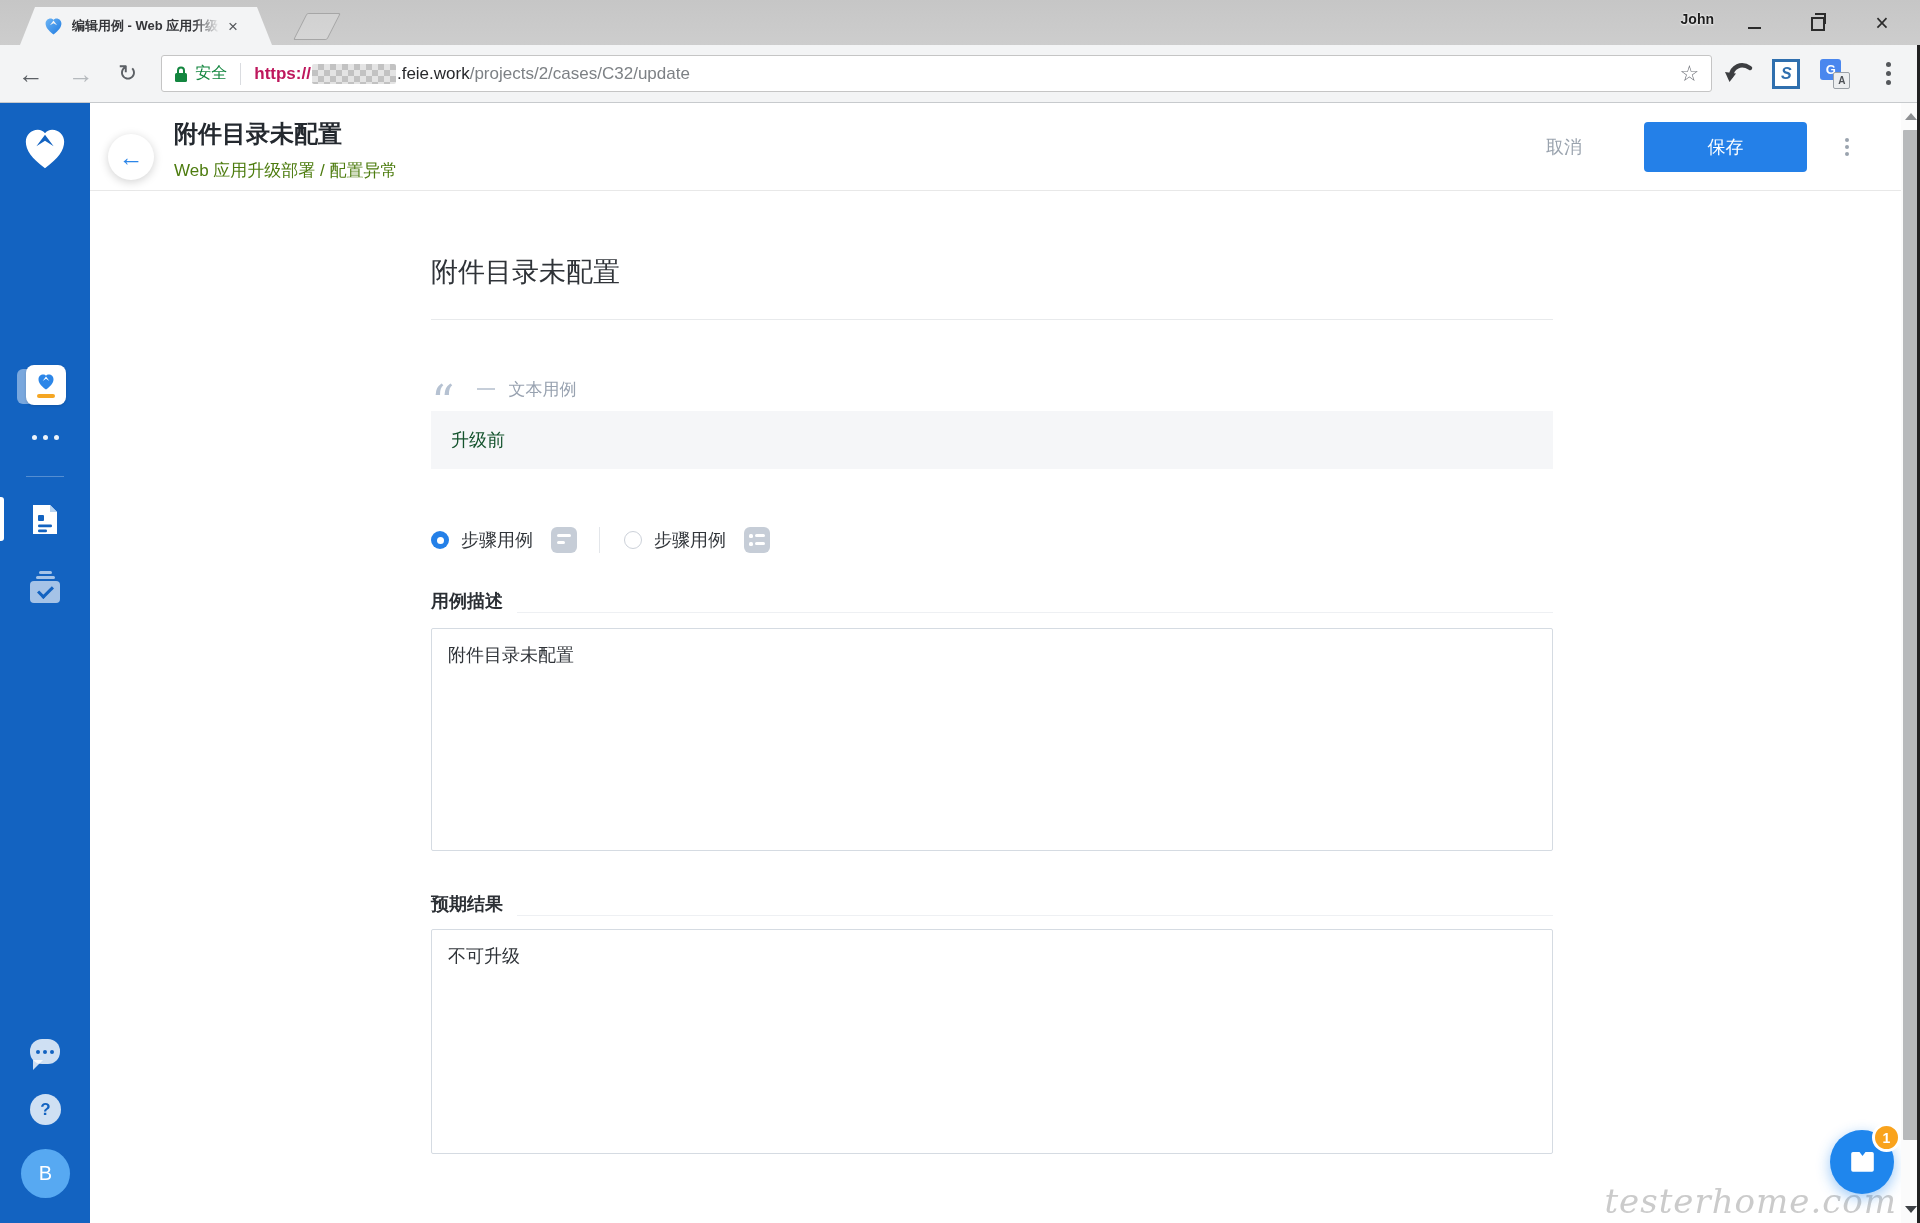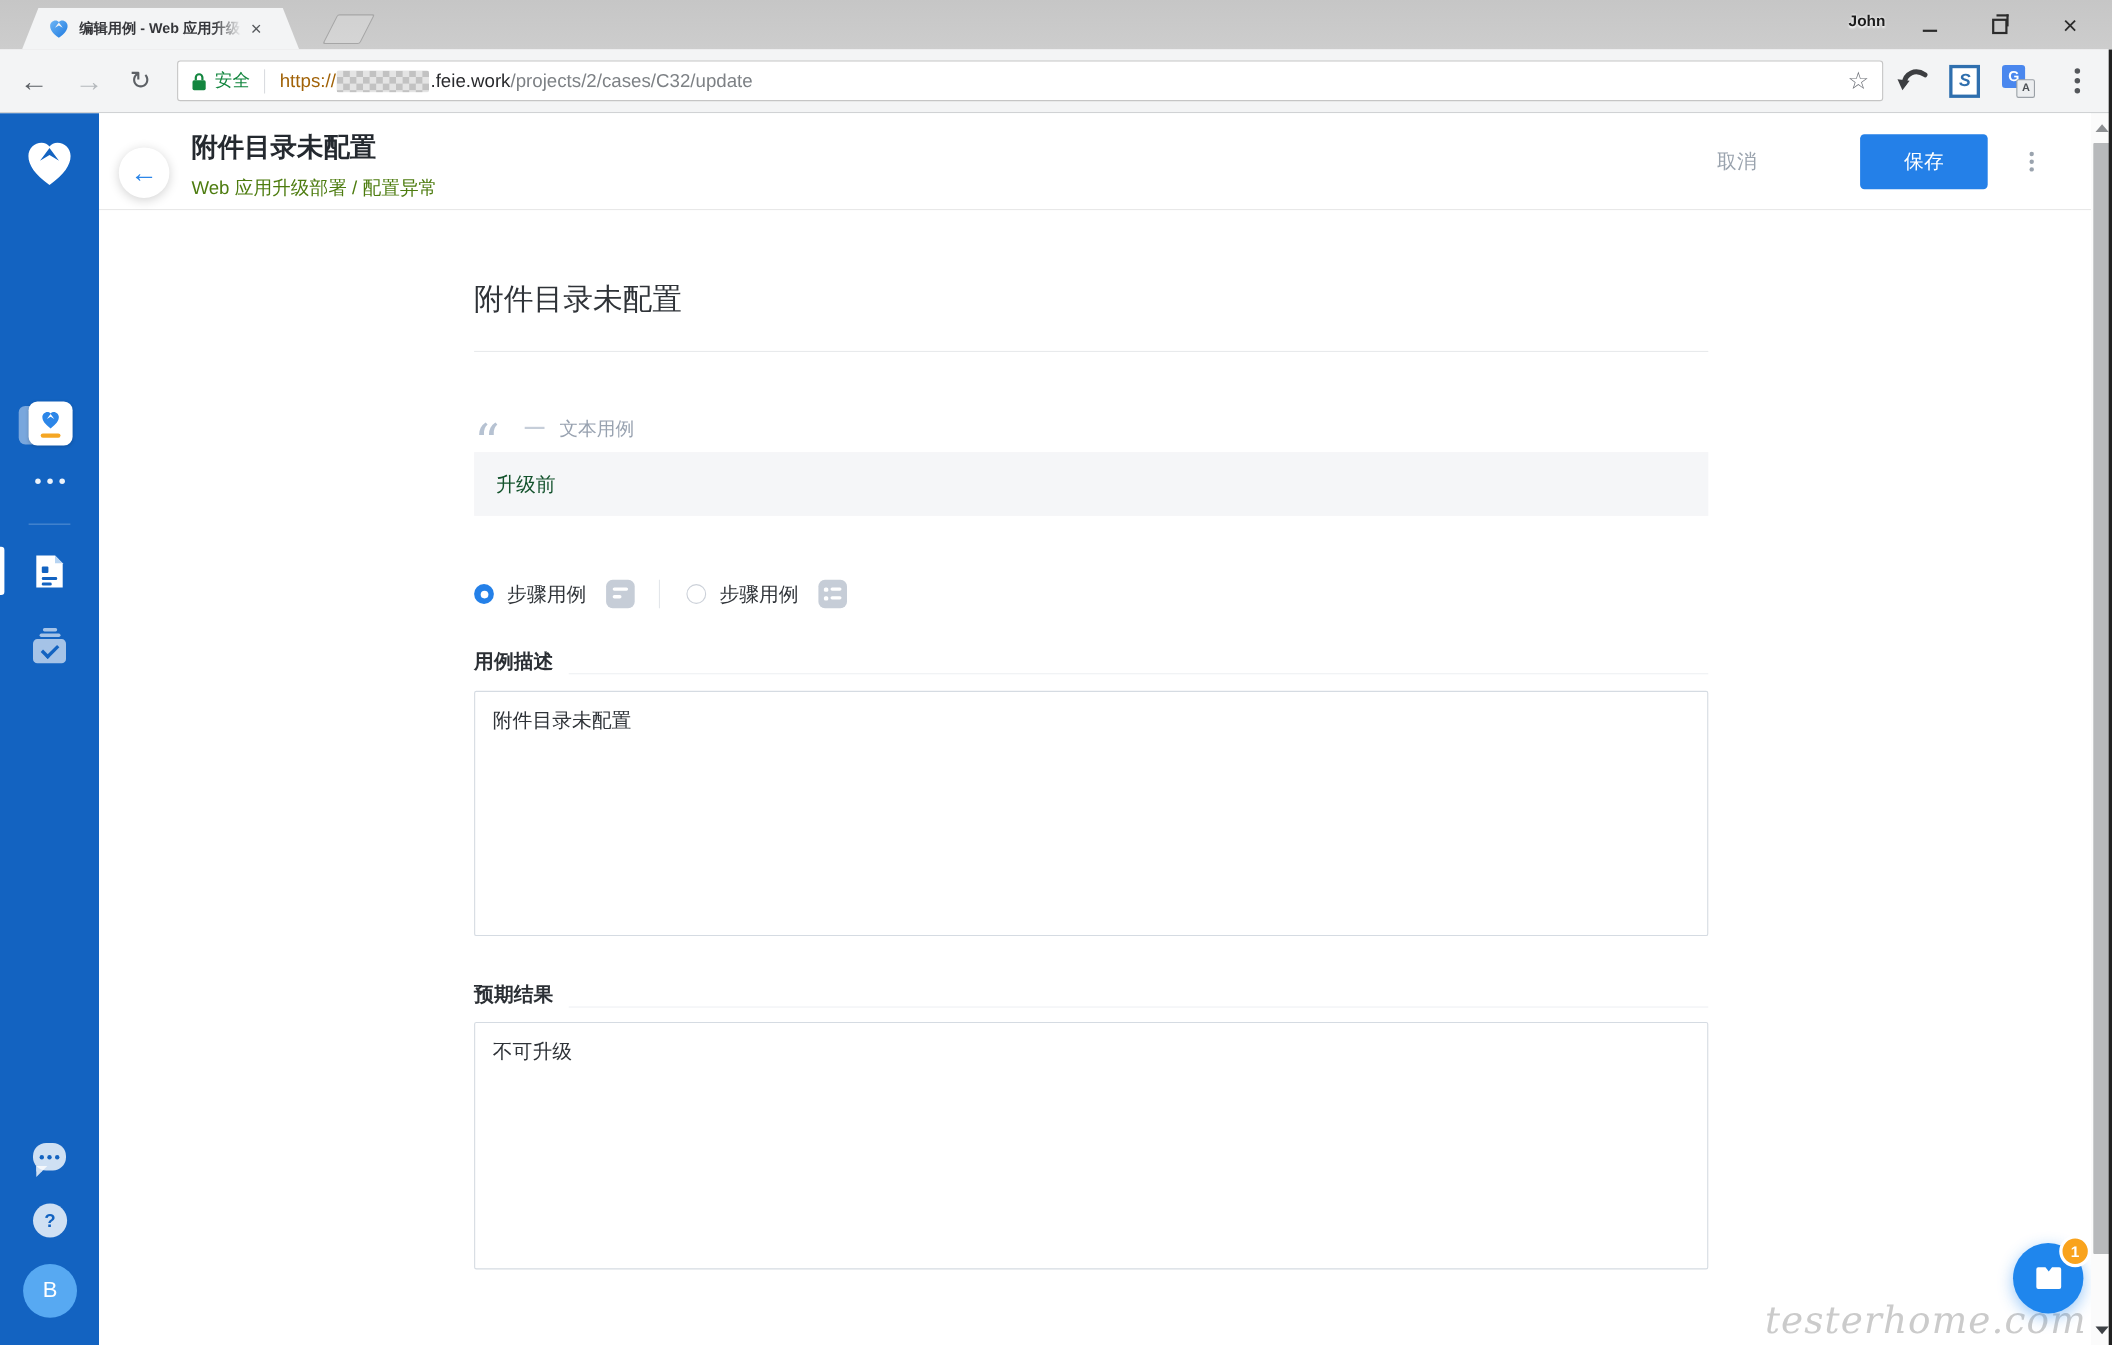--- a/index.html
+++ b/index.html
@@ -35,21 +35,21 @@
            border-bottom:1px solid #c7cacd;display:flex;align-items:center;box-sizing:border-box;}
   .nav-btn{color:#5c6065;font-size:26px;line-height:1;margin-left:24px;}
   .nav-btn.first{margin-left:18px;}
   .nav-btn.disabled{color:#b5b9bd;}
   .nav-btn.reload{font-size:23px;}
   .omnibox{margin-left:24px;width:1551px;height:37px;background:#fff;border:1px solid #c5c5c5;
            border-radius:3px;display:flex;align-items:center;padding:0 12px;box-sizing:border-box;}
   .secure-label{color:#13863f;font-size:16px;margin-left:7px;}
   .box-divider{width:1px;height:22px;background:#dadce0;margin:0 13px;}
   .url{font-size:17px;white-space:nowrap;display:flex;align-items:center;}
-  .url .scheme{color:#a16207;}
+  .url .scheme{color:#be185d;font-weight:bold;}
   .censor{display:inline-block;width:84px;height:20px;margin:0 1px;border-radius:2px;
           background:repeating-conic-gradient(#c2c2c2 0% 25%,#e4e4e4 0% 50%);background-size:12px 12px;}
   .url .host{color:#28292c;}
   .url .path{color:#7d8185;}
   .star{margin-left:auto;font-size:22px;color:#70737a;}
   .ext-swoosh{margin-left:12px;width:30px;}
   .ext-s{margin-left:18px;width:28px;height:30px;background:#fff;border:3px solid #2f6fae;box-sizing:border-box;
          color:#2f6fae;font-weight:bold;font-style:italic;font-size:16px;display:flex;align-items:center;justify-content:center;}
   .ext-tr{position:relative;margin-left:20px;width:30px;height:30px;}
   .tr-blue{position:absolute;left:0;top:0;width:21px;height:21px;background:#4a87ee;border-radius:3px;
@@ -98,21 +98,21 @@
   .main{flex:1;position:relative;background:#fff;overflow:hidden;}
   .page-header{height:87px;border-bottom:1px solid #e8e8e8;position:relative;background:#fff;}
   .back-circle{position:absolute;left:18px;top:31px;width:46px;height:46px;border-radius:50%;background:#fff;
                box-shadow:0 2px 10px rgba(0,0,0,.18);display:flex;align-items:center;justify-content:center;
                color:#2c86e8;font-size:25px;font-weight:bold;}
   .ph-titles{position:absolute;left:84px;top:15px;}
   .ph-title{font-size:24px;font-weight:bold;color:#24292f;}
   .ph-sub{margin-top:9px;font-size:17px;color:#4d7c0f;text-align:right;}
   .ph-actions{position:absolute;right:52px;top:0;height:100%;display:flex;align-items:center;}
   .btn-cancel{font-size:18px;color:#9aa3ae;}
-  .btn-save{margin-left:94px;width:116px;height:50px;background:#2480e8;color:#fff;font-size:18px;
+  .btn-save{margin-left:62px;width:163px;height:50px;background:#2480e8;color:#fff;font-size:18px;
             border-radius:4px;display:flex;align-items:center;justify-content:center;}
   .dotcol{display:flex;flex-direction:column;gap:3px;margin-left:38px;}
   .dotcol i{width:4px;height:4px;border-radius:50%;background:#9aa3ae;}
 
   .content{margin-left:341px;width:1122px;}
   .case-title{margin-top:63px;font-size:27px;color:#2f3338;padding-bottom:29px;border-bottom:1px solid #e8eaec;}
   .quote-row{margin-top:54px;display:flex;align-items:center;height:30px;}
   .quote-mark{font-family:"DejaVu Serif",serif;font-size:46px;color:#b6c2d2;line-height:0;position:relative;top:13px;}
   .quote-dash{width:18px;height:2px;background:#c6ced9;margin:0 14px 0 22px;}
   .quote-label{font-size:17px;color:#98a2b0;}

